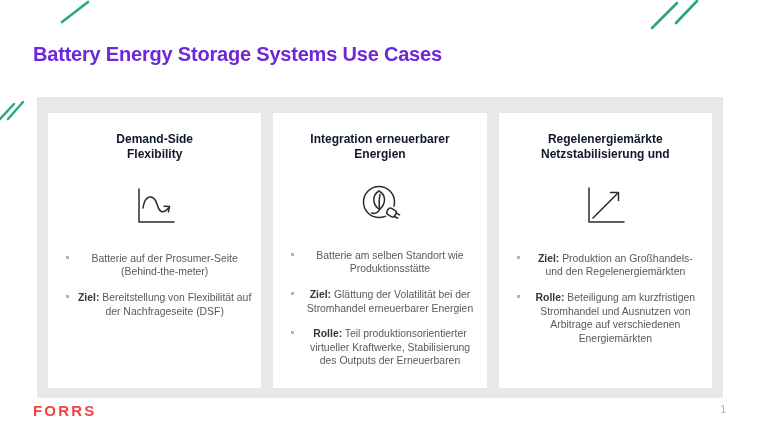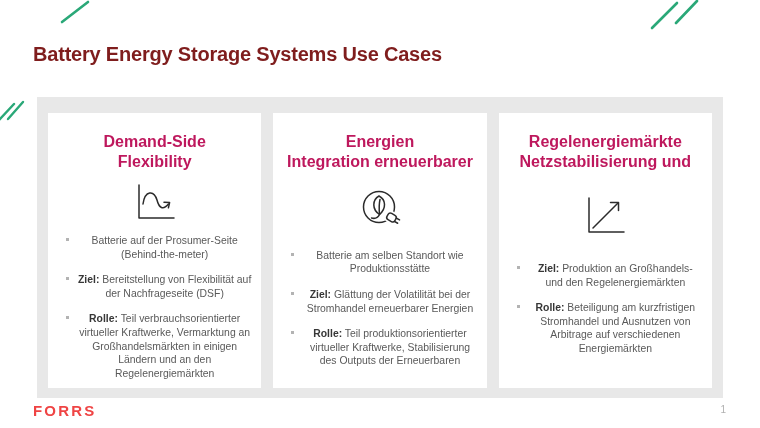--- a/index.html
+++ b/index.html
@@ -3,34 +3,34 @@
 <meta charset="utf-8">
 <style>
   html,body{margin:0;padding:0;}
   body{
     width:760px;height:428px;position:relative;overflow:hidden;
     background:#ffffff;font-family:"Liberation Sans",sans-serif;
   }
   .slash-svg{position:absolute;}
   .slide-title{
     position:absolute;left:33px;top:30px;font-size:20px;font-weight:bold;
-    color:#7f1d1d;letter-spacing:-0.2px;
+    color:#6d28d9;letter-spacing:-0.2px;
   }
   .panel{
     position:absolute;left:37px;top:97px;width:686px;height:301px;
     background:#e8e8e8;box-sizing:border-box;
     padding:16px 11px 10px 11px;display:flex;gap:12px;
   }
   .card{
     flex:1;background:#ffffff;box-sizing:border-box;
     padding:12px 9px 8px 9px;display:flex;flex-direction:column;overflow:hidden;
   }
   .card-title{
-    text-align:center;font-weight:bold;font-size:16px;line-height:1.28;
-    color:#be185d;margin-top:7px;
+    text-align:center;font-weight:bold;font-size:12px;line-height:1.28;
+    color:#0f172a;margin-top:7px;
   }
   .icon-wrap{
     height:74px;display:flex;align-items:center;justify-content:center;margin-top:6px;
   }
   .icon-wrap svg{stroke:#2b2b2b;fill:none;stroke-width:1.5;stroke-linecap:round;stroke-linejoin:round;}
   ul.bullets{list-style:none;margin:9px 0 0 0;padding:0 1px 0 9px;}
   ul.bullets li{
     position:relative;padding-left:12px;font-size:10.4px;line-height:1.31;
     color:#595959;margin-bottom:12px;text-align:center;
   }
@@ -73,28 +73,27 @@
     <div class="icon-wrap">
       <svg width="50" height="46" viewBox="0 0 50 46">
         <path d="M9 6 L9 39 L44 39"></path>
         <path d="M13 25 C15 11, 24 11, 27 21 C29 29, 33 31.5, 38.5 25"></path>
         <path d="M34 23.2 L39.6 23.6 L38.4 28.8"></path>
       </svg>
     </div>
     <ul class="bullets">
       <li><span class="bullet-bold"></span><span>Batterie auf der Prosumer-Seite (Behind-the-meter)</span></li>
       <li><span class="bullet-bold">Ziel:</span><span> Bereitstellung von Flexibilität auf der Nachfrageseite (DSF)</span></li>
-      <li><span class="bullet-bold">Rolle:</span><span> Teil verbrauchsorientierter virtueller Kraftwerke, Vermarktung an Großhandelsmärkten in einigen Ländern und an den Regelenergiemärkten</span></li>
     </ul>
   </div>
 
   <div class="card">
     <div class="card-title">
+      <div>Integration erneuerbarer</div>
       <div>Energien</div>
-      <div>Integration erneuerbarer</div>
     </div>
     <div class="icon-wrap">
       <svg width="50" height="50" viewBox="0 0 50 50">
         <circle cx="24" cy="23" r="15.5"></circle>
         <path d="M24 12 C31 15.5, 31.5 24.5, 24.5 30.5 C17 25.5, 17 16, 24 12 Z"></path>
         <path d="M24.5 30.5 C24 25, 24 20, 25 15.5"></path>
         <path d="M24.5 30.5 C23 33.5, 20 35, 16.5 34"></path>
         <g transform="translate(36.5,33.5) rotate(30)">
           <rect x="-4.5" y="-3.6" width="9" height="7.2" rx="2.6" fill="#ffffff" stroke="#ffffff" stroke-width="5"></rect>
           <rect x="-4.5" y="-3.6" width="9" height="7.2" rx="2.6" fill="#ffffff"></rect>

